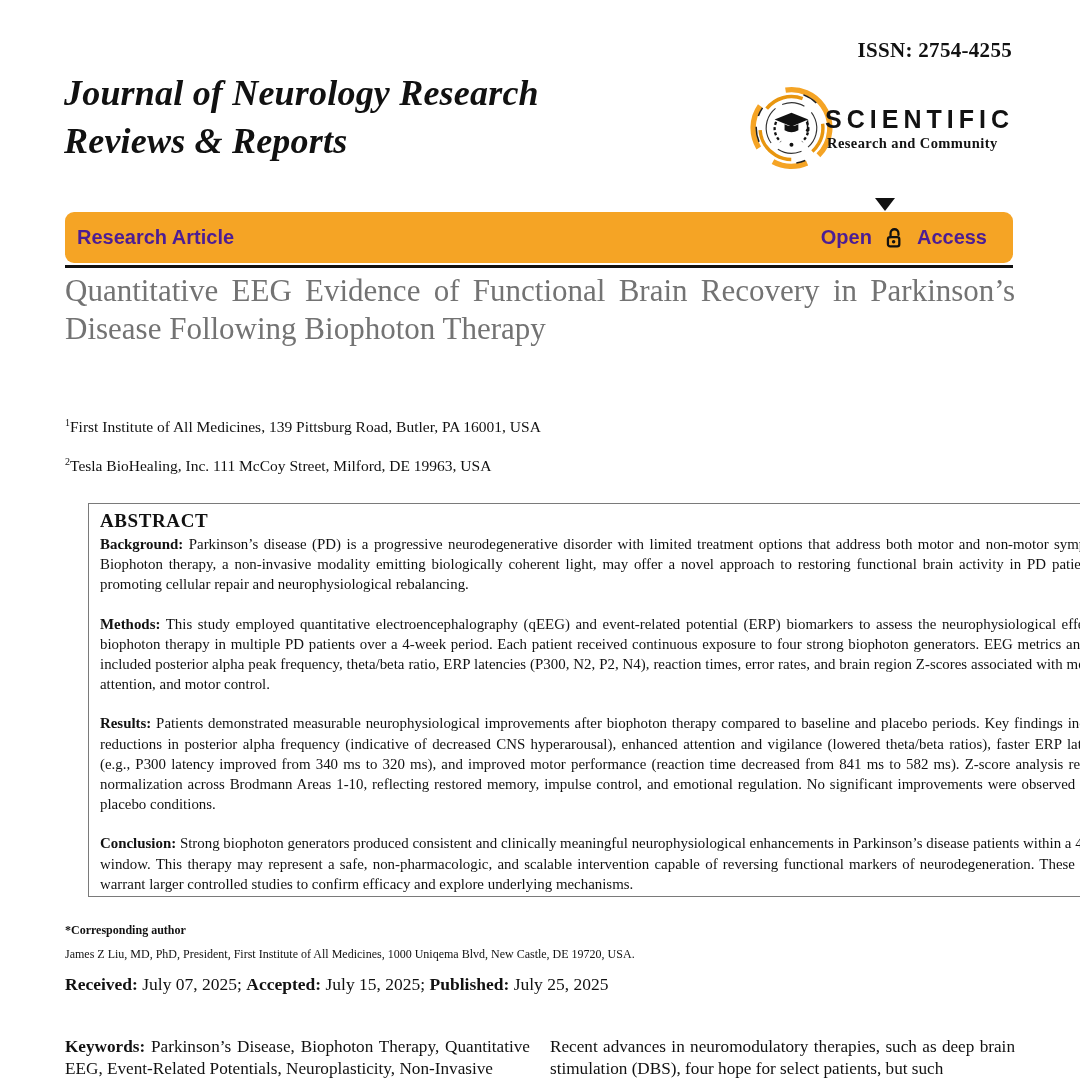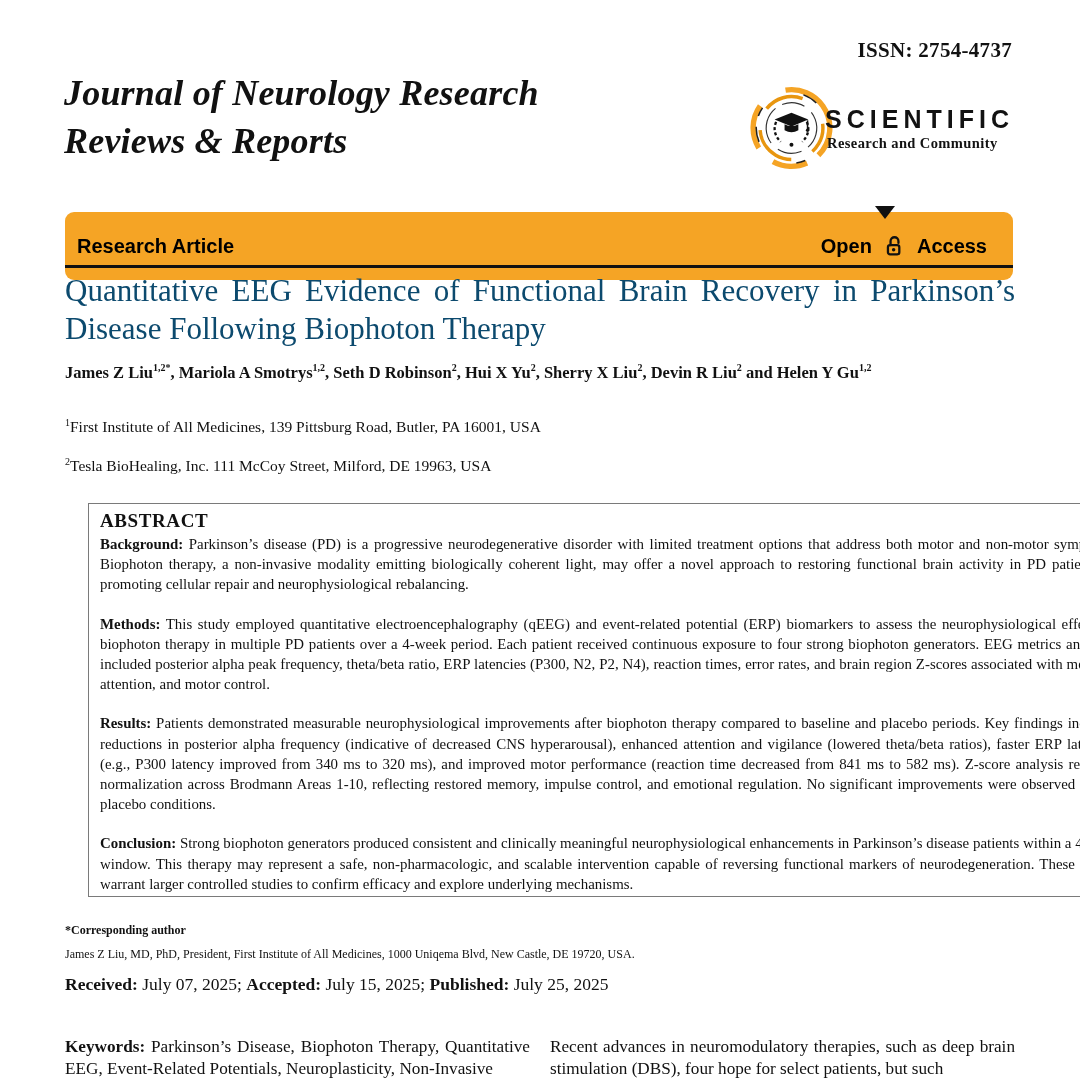--- a/index.html
+++ b/index.html
@@ -55,31 +55,31 @@
     color: #121212;
     margin-top: 1px;
     margin-left: 2px;
     letter-spacing: 0.4px;
   }
   .banner {
     position: absolute;
     left: 65px;
     top: 212px;
     width: 948px;
-    height: 68px;
+    height: 51px;
     background: #F5A425;
     border-radius: 9px;
     display: flex;
     align-items: center;
     justify-content: space-between;
     padding: 0 26px 0 12px;
     font-family: "Liberation Sans", sans-serif;
     font-weight: bold;
     font-size: 20px;
-    color: #000000;
+    color: #4c1d95;
   }
   .banner-rule {
     position: absolute;
     left: 65px;
     top: 265px;
     width: 948px;
     height: 3px;
     background: #111111;
   }
   .open-access { display: flex; align-items: center; gap: 12px; position: relative; }
@@ -94,21 +94,21 @@
   }
   .lock-icon { width: 21px; height: 24px; display: inline-block; }
   .article-title {
     position: absolute;
     left: 65px;
     top: 272px;
     width: 950px;
     font-size: 31px;
     line-height: 1.24;
     text-align: justify;
-    color: #0c4a6e;
+    color: #737373;
   }
   .authors {
     position: absolute;
     left: 65px;
     top: 362px;
     width: 950px;
     font-weight: bold;
     font-size: 16.5px;
   }
   .authors sup, .affiliation sup { font-size: 10px; }
@@ -169,21 +169,21 @@
   }
   .col-left { left: 65px; }
   .col-right { left: 550px; }
   b.inline-label { font-weight: bold; }
 </style>
 </head>
 <body>
 
 <div class="page">
 
-  <div class="issn">ISSN: 2754-4737</div>
+  <div class="issn">ISSN: 2754-4255</div>
 
   <div class="journal-title">
     <span>Journal of Neurology Research</span><br>
     <span>Reviews &amp; Reports</span>
   </div>
 
   <div class="logo">
     <svg class="logo-emblem" viewBox="0 0 120 120">
 
       <circle cx="58" cy="60" r="50" fill="none" stroke="#F5A425" stroke-width="7" stroke-dasharray="70 18 46 26 58 40" transform="rotate(-35 58 60)"></circle>
@@ -217,21 +217,20 @@
         <rect x="4.5" y="12" width="13" height="10.5" rx="2.5" fill="none" stroke="#111111" stroke-width="2.6"></rect>
         <circle cx="11" cy="17.2" r="2" fill="#111111"></circle>
       </svg>
       <span>Access</span>
     </span>
   </div>
   <div class="banner-rule"></div>
 
   <div class="article-title">Quantitative EEG Evidence of Functional Brain Recovery in Parkinson’s Disease Following Biophoton Therapy</div>
 
-  <div class="authors">James Z Liu<sup>1,2*</sup>, Mariola A Smotrys<sup>1,2</sup>, Seth D Robinson<sup>2</sup>, Hui X Yu<sup>2</sup>, Sherry X Liu<sup>2</sup>, Devin R Liu<sup>2</sup> and Helen Y Gu<sup>1,2</sup></div>
 
   <div class="affiliation affiliation-1"><sup>1</sup>First Institute of All Medicines, 139 Pittsburg Road, Butler, PA 16001, USA</div>
   <div class="affiliation affiliation-2"><sup>2</sup>Tesla BioHealing, Inc. 111 McCoy Street, Milford, DE 19963, USA</div>
 
   <div class="abstract-box">
     <div class="abstract-heading">ABSTRACT</div>
     <div class="abstract-para"><b class="inline-label">Background:</b><span> Parkinson’s disease (PD) is a progressive neurodegenerative disorder with limited treatment options that address both motor and non-motor symptoms. Biophoton therapy, a non-invasive modality emitting biologically coherent light, may offer a novel approach to restoring functional brain activity in PD patients by promoting cellular repair and neurophysiological rebalancing.</span></div>
     <div class="abstract-para"><b class="inline-label">Methods:</b><span> This study employed quantitative electroencephalography (qEEG) and event-related potential (ERP) biomarkers to assess the neurophysiological effects of biophoton therapy in multiple PD patients over a 4-week period. Each patient received continuous exposure to four strong biophoton generators. EEG metrics analyzed included posterior alpha peak frequency, theta/beta ratio, ERP latencies (P300, N2, P2, N4), reaction times, error rates, and brain region Z-scores associated with memory, attention, and motor control.</span></div>
     <div class="abstract-para"><b class="inline-label">Results:</b><span> Patients demonstrated measurable neurophysiological improvements after biophoton therapy compared to baseline and placebo periods. Key findings included reductions in posterior alpha frequency (indicative of decreased CNS hyperarousal), enhanced attention and vigilance (lowered theta/beta ratios), faster ERP latencies (e.g., P300 latency improved from 340 ms to 320 ms), and improved motor performance (reaction time decreased from 841 ms to 582 ms). Z-score analysis revealed normalization across Brodmann Areas 1-10, reflecting restored memory, impulse control, and emotional regulation. No significant improvements were observed during placebo conditions.</span></div>
     <div class="abstract-para"><b class="inline-label">Conclusion:</b><span> Strong biophoton generators produced consistent and clinically meaningful neurophysiological enhancements in Parkinson’s disease patients within a 4-week window. This therapy may represent a safe, non-pharmacologic, and scalable intervention capable of reversing functional markers of neurodegeneration. These results warrant larger controlled studies to confirm efficacy and explore underlying mechanisms.</span></div>

